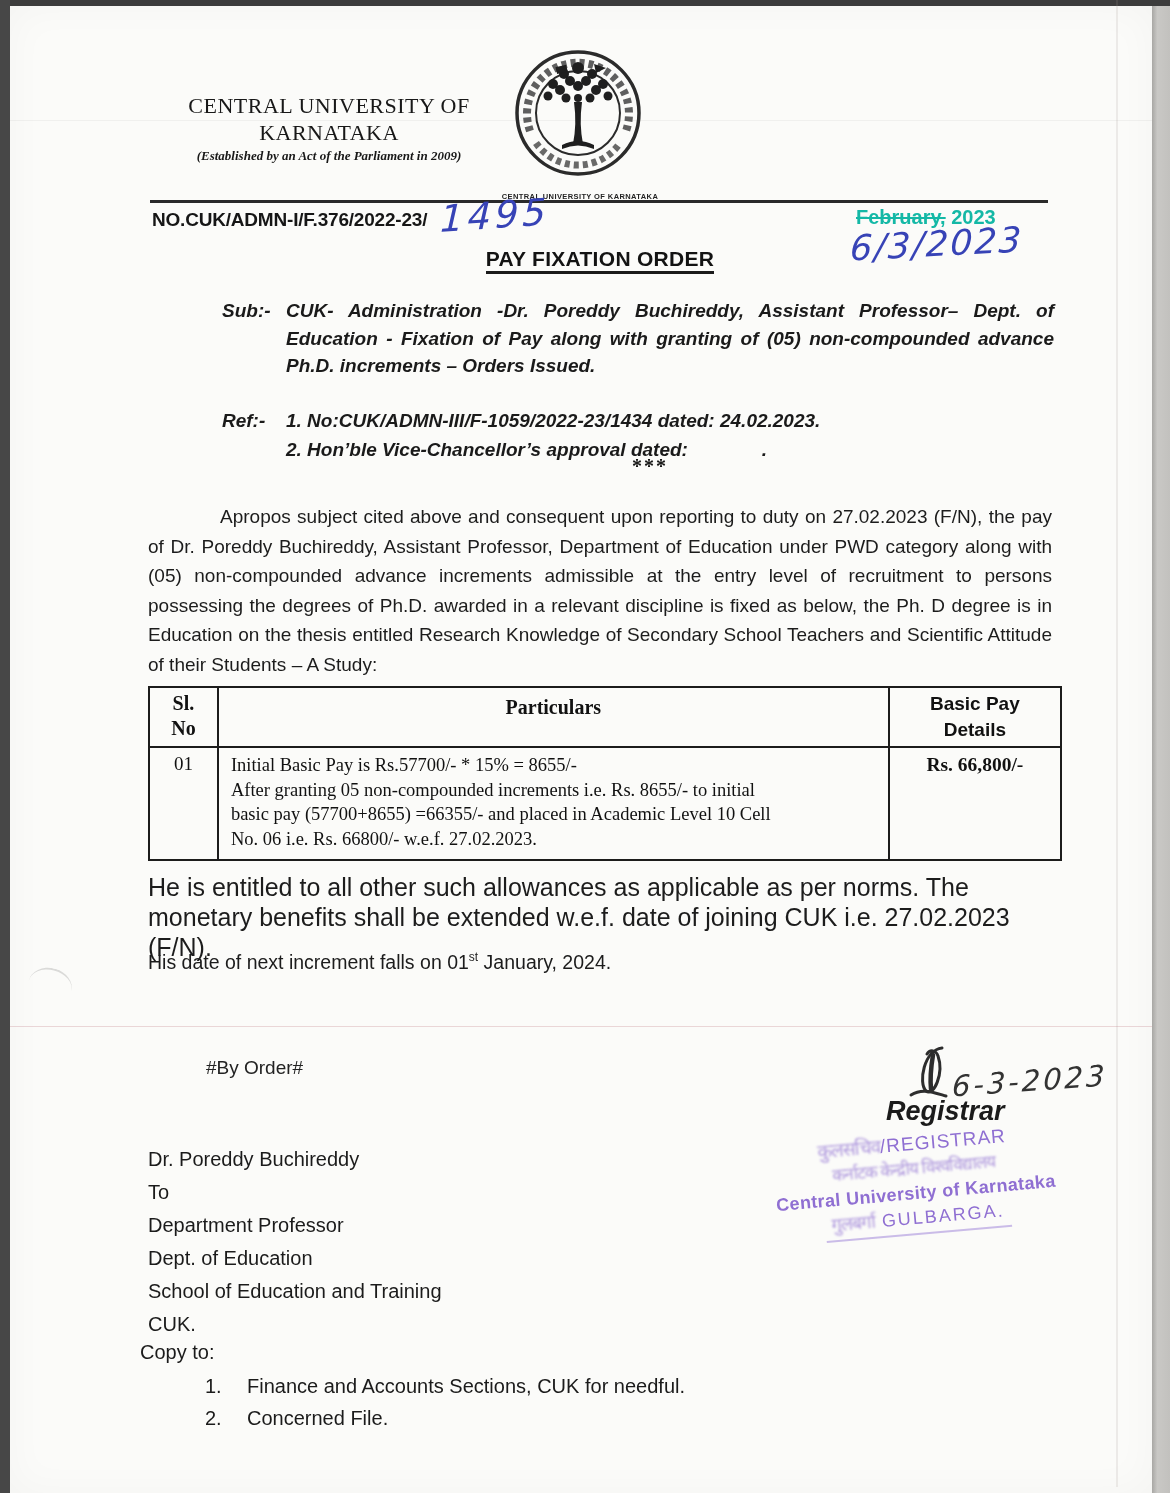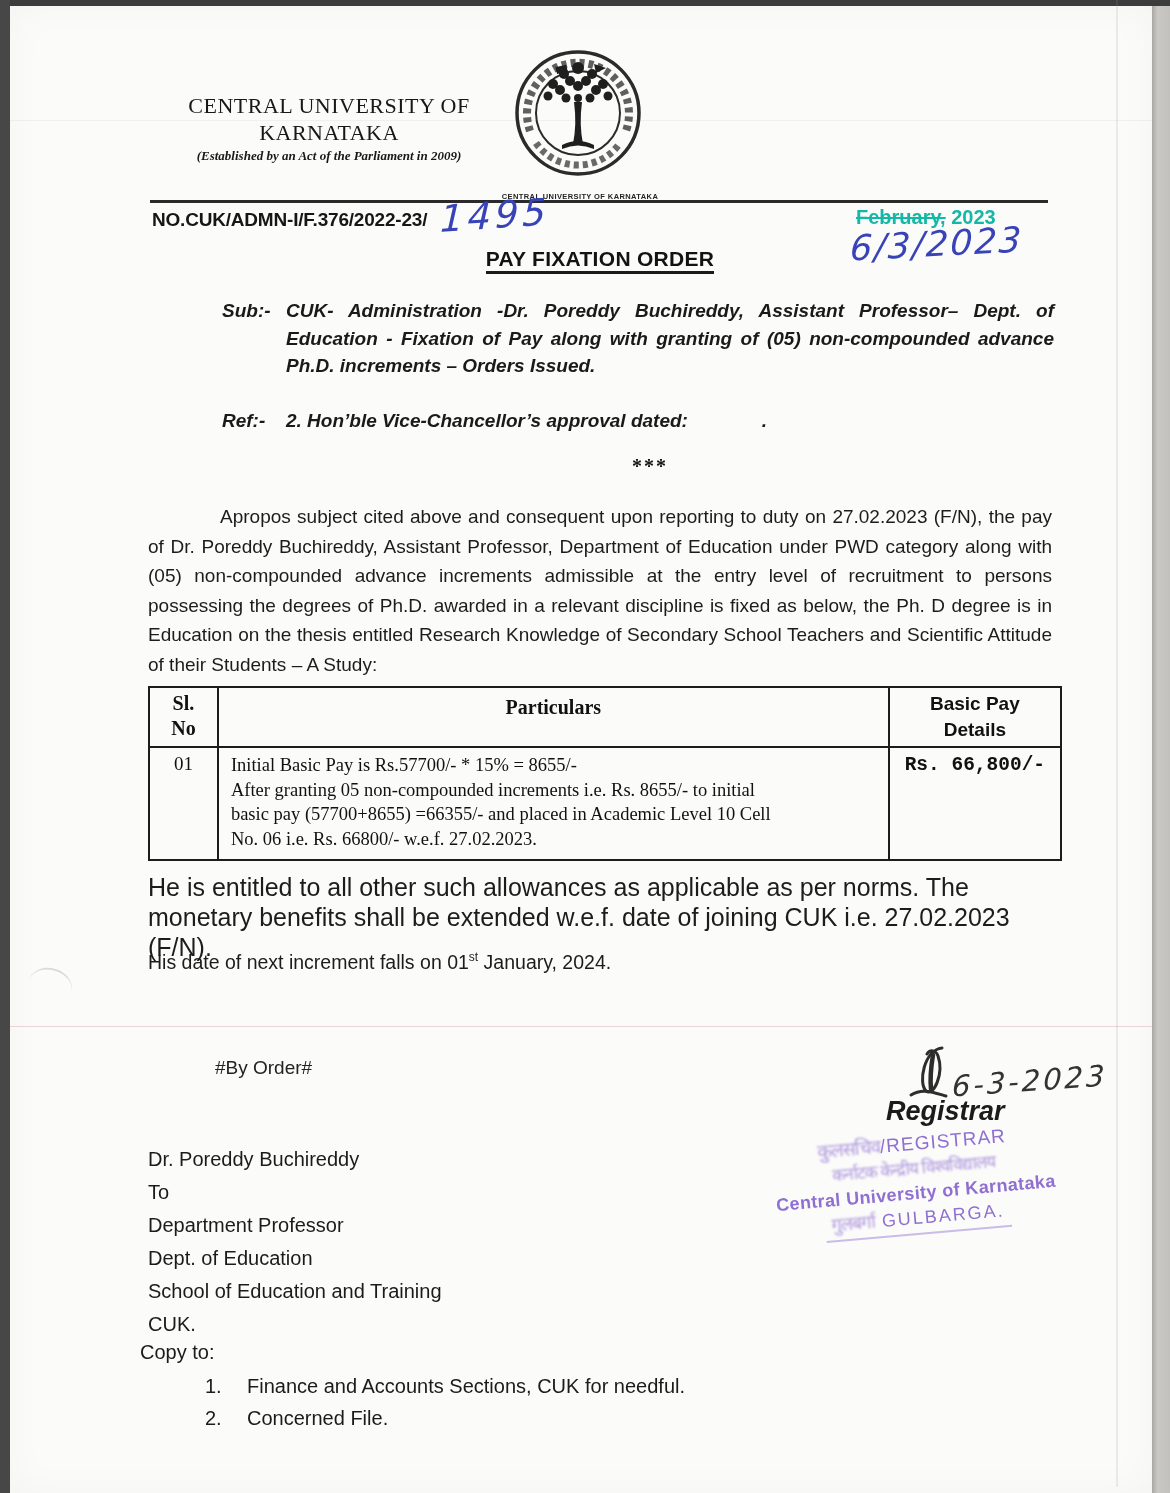--- a/index.html
+++ b/index.html
@@ -60,33 +60,33 @@
             color:#111;}
   table.pay th,table.pay td{border:2px solid #1c1c1c;vertical-align:top;}
   th.c1{width:66px;font-family:"Liberation Serif",serif;font-size:20px;white-space:pre-line;
         text-align:center;line-height:25px;padding:3px 0;}
   th.c2{width:660px;font-family:"Liberation Serif",serif;font-size:20px;text-align:center;padding:8px 0;}
   th.c3{width:168px;font-family:"Liberation Sans",sans-serif;font-size:19px;white-space:pre-line;
         text-align:center;line-height:26px;padding:3px 0;}
   td.c1{font-family:"Liberation Serif",serif;font-size:19px;text-align:center;padding-top:5px;}
   td.c2{font-family:"Liberation Serif",serif;font-size:18.5px;line-height:24.5px;white-space:pre-line;
         padding:5px 12px 8px 12px;}
-  td.c3{font-family:Liberation Mono, monospace;font-size:19.5px;font-weight:bold;text-align:center;
+  td.c3{font-family:Liberation Serif, serif;font-size:19.5px;font-weight:bold;text-align:center;
         padding-top:6px;}
 
   .para2{left:148px;top:872px;width:906px;font-size:25px;line-height:30px;color:#1c1c1c;}
   .para3{left:148px;top:950px;width:906px;font-size:19.5px;color:#1c1c1c;}
   .para3 sup{font-size:12px;text-align:center;}
 
   .pinkline{left:10px;top:1026px;width:1142px;height:1px;background:rgba(190,120,130,0.28);}
   .corner-mark{left:28px;top:968px;width:44px;height:34px;border-top:2px solid rgba(120,120,120,0.25);
                border-radius:50%;transform:rotate(14deg);}
   .foldline{left:1116px;top:0;width:2px;height:1487px;background:rgba(160,150,140,0.16);}
 
-  .byorder{left:215px;top:1057px;font-size:19px;color:#222;}
+  .byorder{left:206px;top:1057px;font-size:19px;color:#222;}
 
   .sig-svg{left:906px;top:1043px;}
   .hw-sign-date{left:952px;top:1064px;font-size:29px;letter-spacing:3px;color:#333;
                 transform:rotate(-4deg) skewX(-6deg);}
   .registrar{left:886px;top:1096px;font-size:27px;font-weight:bold;font-style:italic;color:#1b1b1b;}
 
   .stamp{left:760px;top:1131px;width:310px;text-align:center;color:#8f6fd2;
          transform:rotate(-5deg);line-height:25px;}
   .stamp .l1{font-size:19px;letter-spacing:1px;}
   .stamp .l2{font-size:17px;}
@@ -165,20 +165,21 @@
   </div>
 
   <div class="abs sub">
     <span class="lbl">Sub:-</span>
     <span class="txt">CUK- Administration -Dr. Poreddy Buchireddy, Assistant Professor– Dept. of Education - Fixation of Pay  along with granting of (05) non-compounded advance Ph.D. increments – Orders Issued.</span>
   </div>
 
   <div class="abs refblk">
     <span class="lbl">Ref:-</span>
     <span>
+      <div>1. No:CUK/ADMN-III/F-1059/2022-23/1434 dated: 24.02.2023.</div>
       <div>2. Hon’ble Vice-Chancellor’s approval dated:&nbsp;&nbsp;&nbsp;&nbsp;&nbsp;&nbsp;&nbsp;&nbsp;&nbsp;&nbsp;&nbsp;&nbsp;&nbsp;&nbsp;.</div>
     </span>
   </div>
   <div class="abs stars serif">***</div>
 
   <div class="abs bodypara">Apropos subject cited above and consequent upon reporting to duty on 27.02.2023 (F/N), the pay of Dr. Poreddy Buchireddy, Assistant Professor, Department of Education under PWD category along with (05) non-compounded advance increments admissible at the entry level of recruitment to persons possessing the degrees of Ph.D. awarded in a relevant discipline is fixed as below, the Ph. D degree is in  Education on  the thesis entitled Research Knowledge of Secondary School Teachers and Scientific Attitude of their Students – A Study:</div>
 
   <table class="pay">
     <tbody>
         <tr>

